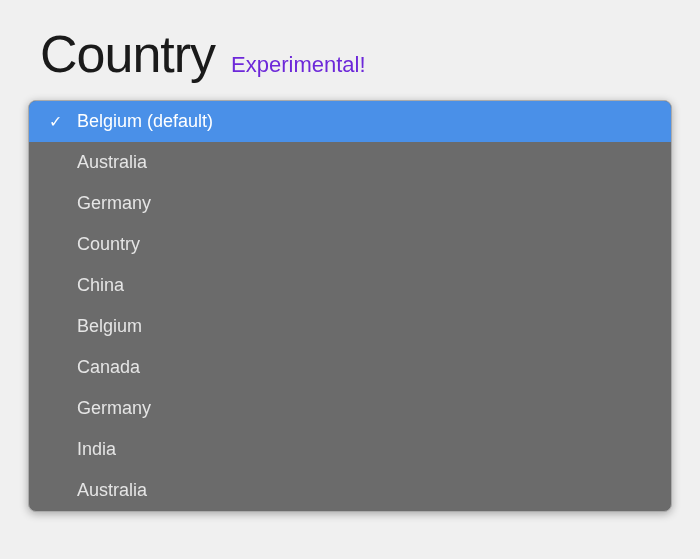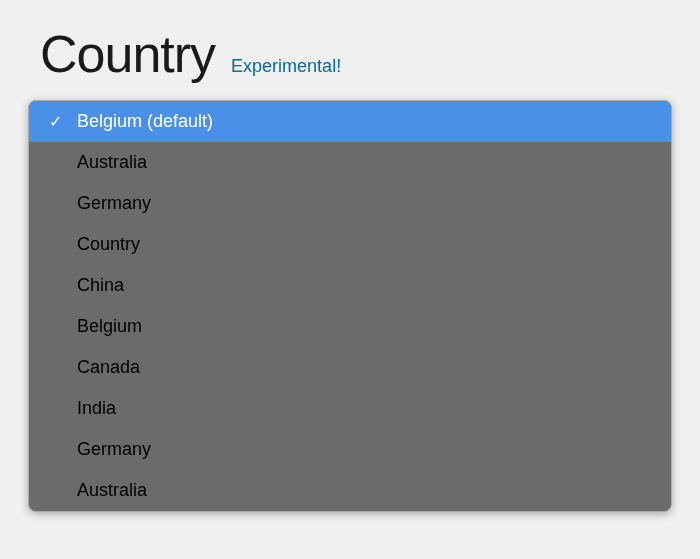--- a/index.html
+++ b/index.html
@@ -31,37 +31,37 @@
     }
 
     .page-title {
       font-size: 52px;
       font-weight: 300;
       color: #1a1a1a;
       letter-spacing: -1px;
     }
 
     .experimental-badge {
-      font-size: 18px;
-      color: #0369a1;
+      font-size: 22px;
+      color: #6d28d9;
       font-weight: 400;
     }
 
     .dropdown-container {
       margin: 0 28px;
       background: #6b6b6b;
       border-radius: 8px;
       border: 1px solid #aaa;
       overflow: hidden;
       box-shadow: 0 2px 8px rgba(0,0,0,0.3);
     }
 
     .dropdown-item {
       padding: 10px 20px;
-      color: #000000;
+      color: #e5e5e5;
       font-size: 18px;
       font-weight: 400;
       cursor: pointer;
       display: flex;
       align-items: center;
       gap: 10px;
     }
 
     .dropdown-item.selected {
       background: #4a90e8;
@@ -112,24 +112,24 @@
       <div class="dropdown-item">
         <span class="checkmark">✓</span>
         <span>Belgium</span>
       </div>
       <div class="dropdown-item">
         <span class="checkmark">✓</span>
         <span>Canada</span>
       </div>
       <div class="dropdown-item">
         <span class="checkmark">✓</span>
-        <span>India</span>
+        <span>Germany</span>
       </div>
       <div class="dropdown-item">
         <span class="checkmark">✓</span>
-        <span>Germany</span>
+        <span>India</span>
       </div>
       <div class="dropdown-item">
         <span class="checkmark">✓</span>
         <span>Australia</span>
       </div>
     </div>
 </div>
 
 </body></html>

